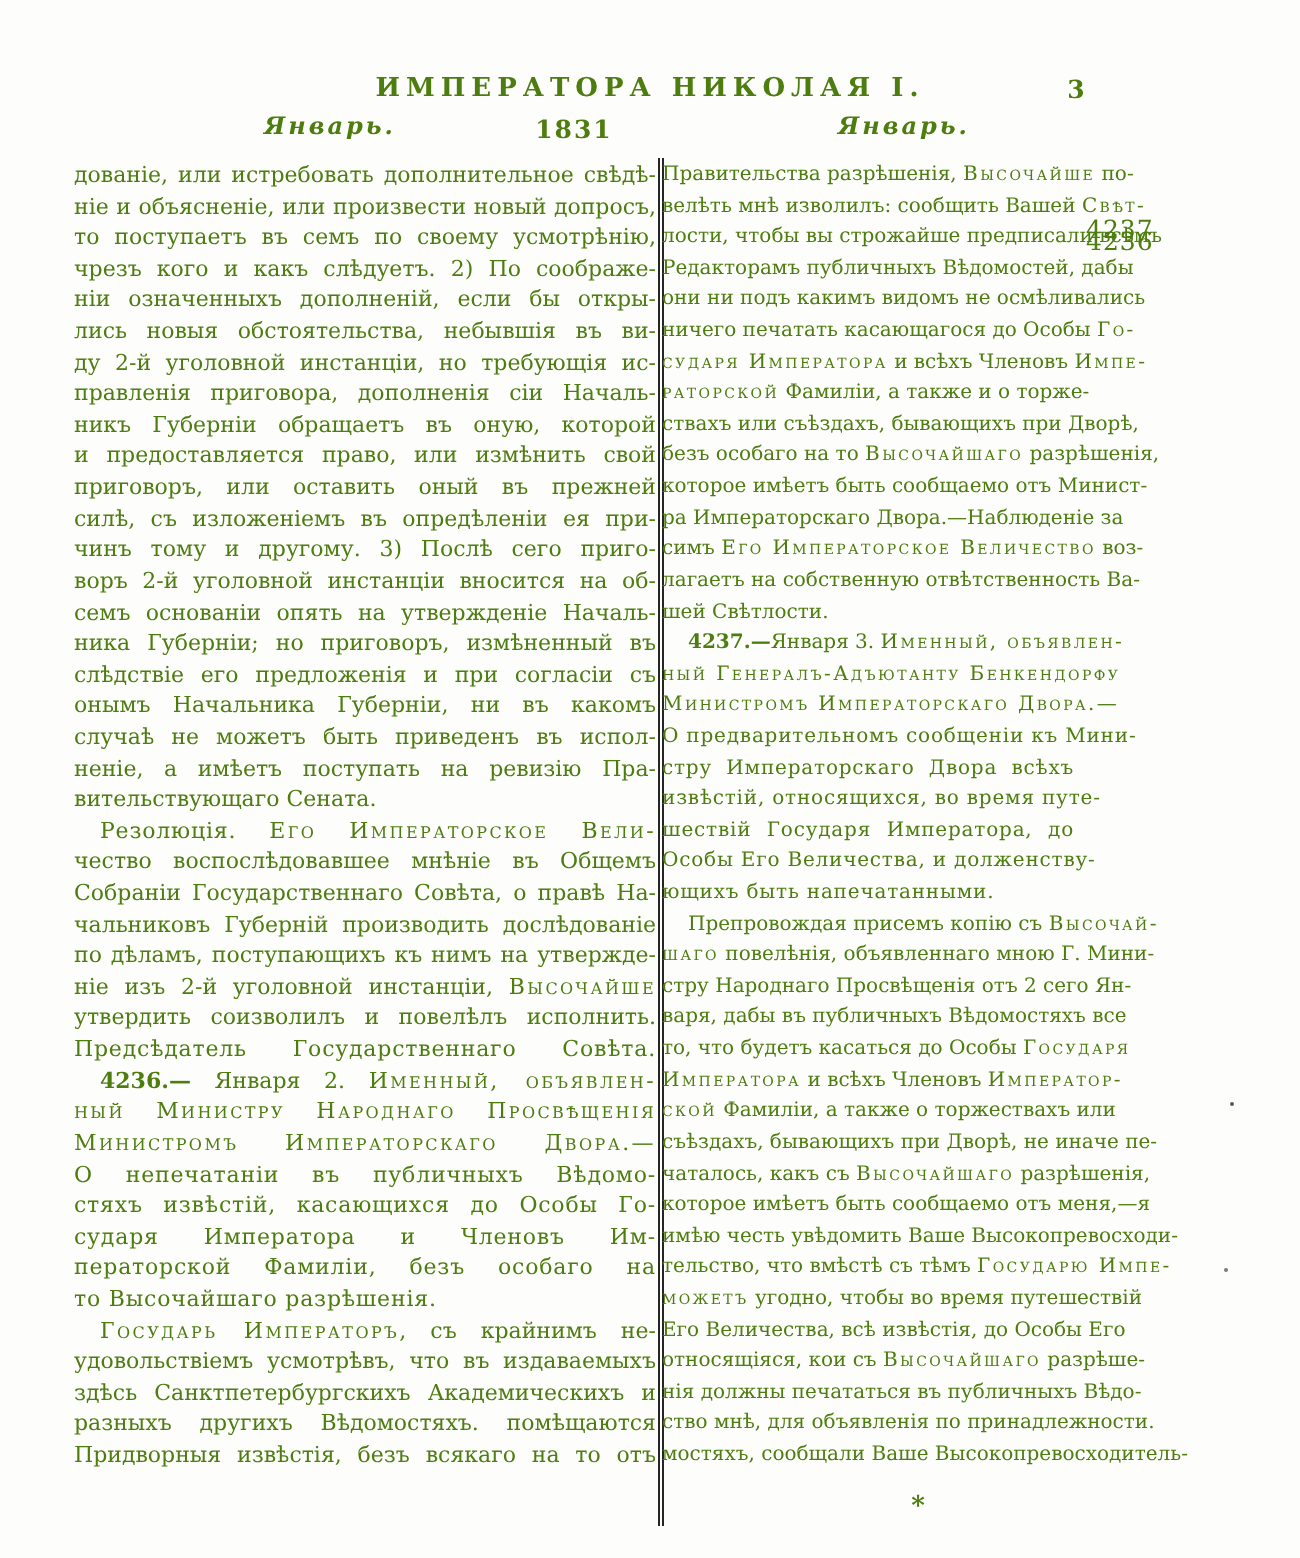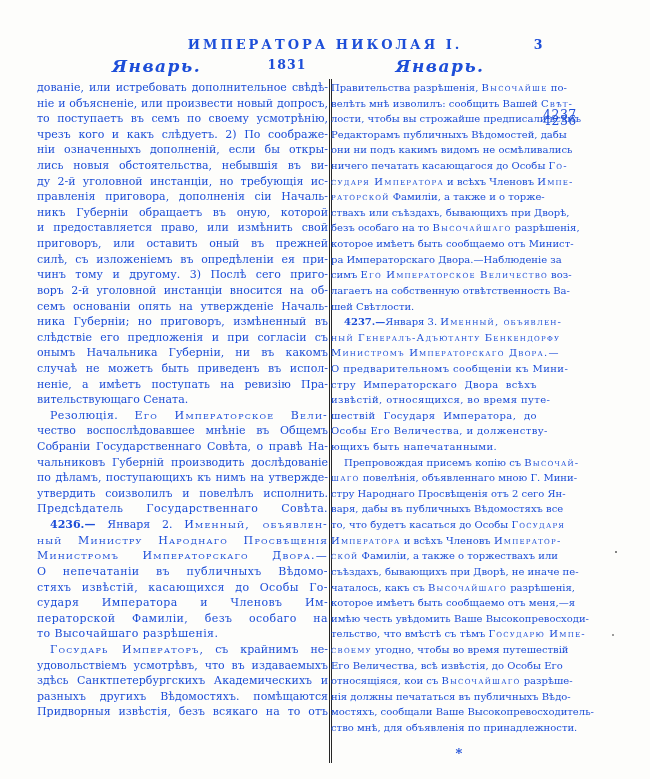--- a/index.html
+++ b/index.html
@@ -12,21 +12,21 @@
     position:absolute; top:37px; left:110px; width:430px;
     text-align:center; font-size:13px; font-weight:700; letter-spacing:3px;
     white-space:nowrap;
   }
   .hdr-pagenum {
     position:absolute; top:37px; left:526px; width:24px;
     text-align:center; font-size:12.5px; font-weight:700;
   }
   .hdr-month {
     position:absolute; top:56px; font-style:italic; font-weight:700;
-    font-size:17px; letter-spacing:1.5px; text-align:center; white-space:nowrap;
+    font-size:12px; letter-spacing:1.5px; text-align:right; white-space:nowrap;
   }
   .hdr-month.left  { left:112px; width:86px; }
   .hdr-month.right { left:395px; width:90px; }
   .hdr-year {
     position:absolute; top:57px; left:257px; width:60px;
     text-align:center; font-size:12.5px; font-weight:700; letter-spacing:1px;
   }
   .divider {
     position:absolute; left:329px; top:79px; height:684px; width:3px;
     border-left:1px solid #262626; border-right:1px solid #262626;
@@ -52,21 +52,21 @@
     position:absolute; left:448px; top:746px; width:22px;
     text-align:center; font-size:13px; font-weight:700;
   }
   .speck { position:absolute; border-radius:50%; }
   .speck1 { left:615px; top:551px; width:2px; height:2px; background:#5a5a5a; }
   .speck2 { left:612px; top:634px; width:2px; height:2px; background:#7a7a7a; }
 </style>
 </head>
 <body>
 
-<div class="page" id="page" style="background: rgb(253, 253, 251); color: #1d4ed8;">
+<div class="page" id="page" style="background: rgb(253, 253, 251); color: #4d7c0f;">
 
   <div class="hdr-title">ИМПЕРАТОРА НИКОЛАЯ I.</div>
   <div class="hdr-pagenum">3</div>
 
   <div class="hdr-month left">Январь.</div>
   <div class="hdr-year">1831</div>
   <div class="hdr-month right">Январь.</div>
 
   <div class="divider"></div>
 
@@ -93,20 +93,21 @@
         <div class="line"><span>случаѣ не можетъ быть приведенъ въ испол-</span></div>
         <div class="line"><span>неніе, а имѣетъ поступать на ревизію Пра-</span></div>
         <div class="line f"><span>вительствующаго Сената.</span></div>
       </div>
       <div class="para indent">
         <div class="line"><span class="i">Резолюція.</span><span class="sc"> Его Императорское Вели-</span></div>
         <div class="line"><span>чество воспослѣдовавшее мнѣніе въ Общемъ</span></div>
         <div class="line"><span>Собраніи Государственнаго Совѣта, о правѣ На-</span></div>
         <div class="line"><span>чальниковъ Губерній производить дослѣдованіе</span></div>
         <div class="line"><span>по дѣламъ, поступающихъ къ нимъ на утвержде-</span></div>
+        <div class="line"><span>ніе изъ 2-й уголовной инстанціи, </span><span class="sc">Высочайше</span></div>
         <div class="line"><span>утвердить соизволилъ и повелѣлъ исполнить.</span></div>
         <div class="line"><span class="i">Предсѣдатель Государственнаго Совѣта.</span></div>
       </div>
       <div class="para indent">
         <div class="line"><span class="b">4236.—</span><span> Января 2. </span><span class="sc">Именный, объявлен-</span></div>
         <div class="line"><span class="sc">ный Министру Народнаго Просвѣщенія</span></div>
         <div class="line"><span class="sc">Министромъ Императорскаго Двора.—</span></div>
         <div class="line"><span class="i">О непечатаніи въ публичныхъ Вѣдомо-</span></div>
         <div class="line"><span class="i">стяхъ извѣстій, касающихся до Особы Го-</span></div>
         <div class="line"><span class="i">сударя Императора и Членовъ Им-</span></div>
@@ -156,26 +157,26 @@
         <div class="line"><span>стру Народнаго Просвѣщенія отъ 2 сего Ян-</span></div>
         <div class="line"><span>варя, дабы въ публичныхъ Вѣдомостяхъ все</span></div>
         <div class="line"><span>то, что будетъ касаться до Особы </span><span class="sc">Государя</span></div>
         <div class="line"><span class="sc">Императора</span><span> и всѣхъ Членовъ </span><span class="sc">Император-</span></div>
         <div class="line"><span class="sc">ской</span><span> Фамиліи, а также о торжествахъ или</span></div>
         <div class="line"><span>съѣздахъ, бывающихъ при Дворѣ, не иначе пе-</span></div>
         <div class="line"><span>чаталось, какъ съ </span><span class="sc">Высочайшаго</span><span> разрѣшенія,</span></div>
         <div class="line"><span>которое имѣетъ быть сообщаемо отъ меня,—я</span></div>
         <div class="line"><span>имѣю честь увѣдомить Ваше Высокопревосходи-</span></div>
         <div class="line"><span>тельство, что вмѣстѣ съ тѣмъ </span><span class="sc">Государю Импе-</span></div>
-        <div class="line"><span class="sc">своему</span><span> угодно, чтобы во время путешествій</span></div>
+        <div class="line"><span class="sc">можетъ</span><span> угодно, чтобы во время путешествій</span></div>
         <div class="line"><span>Его Величества, всѣ извѣстія, до Особы Его</span></div>
         <div class="line"><span>относящіяся, кои съ </span><span class="sc">Высочайшаго</span><span> разрѣше-</span></div>
         <div class="line"><span>нія должны печататься въ публичныхъ Вѣдо-</span></div>
+        <div class="line f"><span>ство мнѣ, для объявленія по принадлежности.</span></div>
         <div class="line"><span>мостяхъ, сообщали Ваше Высокопревосходитель-</span></div>
-        <div class="line f"><span>ство мнѣ, для объявленія по принадлежности.</span></div>
       </div>
     </div>
 
   <div class="margin-num" style="top:77px;margin-top:36px;">4236</div>
   <div class="margin-num" style="top:107px;">4237</div>
 
   <div class="footnote-mark">*</div>
 
   <div class="speck speck1"></div>
   <div class="speck speck2"></div>

